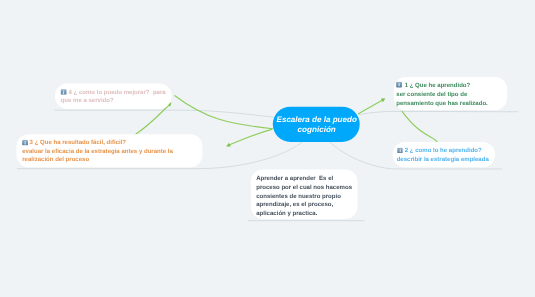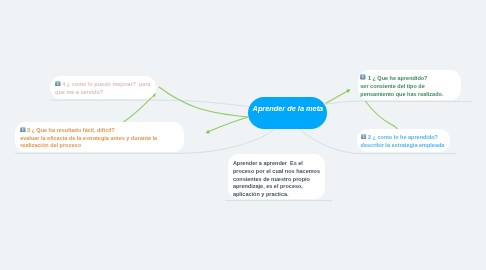--- a/index.html
+++ b/index.html
@@ -44,21 +44,22 @@
       <path d="M365.5,101.2 C383,125.2 395.6,123.9 397.3,129"></path>
     </g>
     <g fill="#7cc24a">
       <path d="M155.8,93.2 L154.6,97.09 L151.91,94.4 Z"></path>
       <path d="M205.8,133.2 L208.14,129.87 L209.87,133.25 Z"></path>
       <path d="M350.3,89.5 L348.04,92.89 L346.23,89.54 Z"></path>
     </g>
   </svg>
 
   <div class="central" style="left:248.4px;top:97px;width:79px;height:32px;">
-      <span class="cl" style="top:7.6px">Aprender de la meta</span>
+      <span class="cl" style="top:7.6px">Escalera de la puedo</span>
+      <span class="cl" style="top:17.299999999999997px">cognición</span>
     </div>
 
   <div class="node" style="left:358.4px;top:70.4px;width:102.9px;height:29.9px;">
       <svg class="ico" style="left:1.9px;top:4px" viewBox="0 0 16 16">
         <rect x="0.3" y="0.3" width="15.4" height="15.4" rx="2.8" fill="url(#icoGrad)"></rect>
         <rect x="6.7" y="6.6" width="2.7" height="5.6" fill="#eef4f8"></rect>
         <rect x="6.7" y="3.3" width="2.7" height="2.3" fill="#eef4f8"></rect>
       </svg>
       <span class="ln" style="left:9.5px;top:5px;color:#3d8a5c">1 ¿ Que he aprendido?</span>
       <span class="ln" style="left:1.9px;top:12.7px;color:#3d8a5c">ser consiente del tipo de</span>

